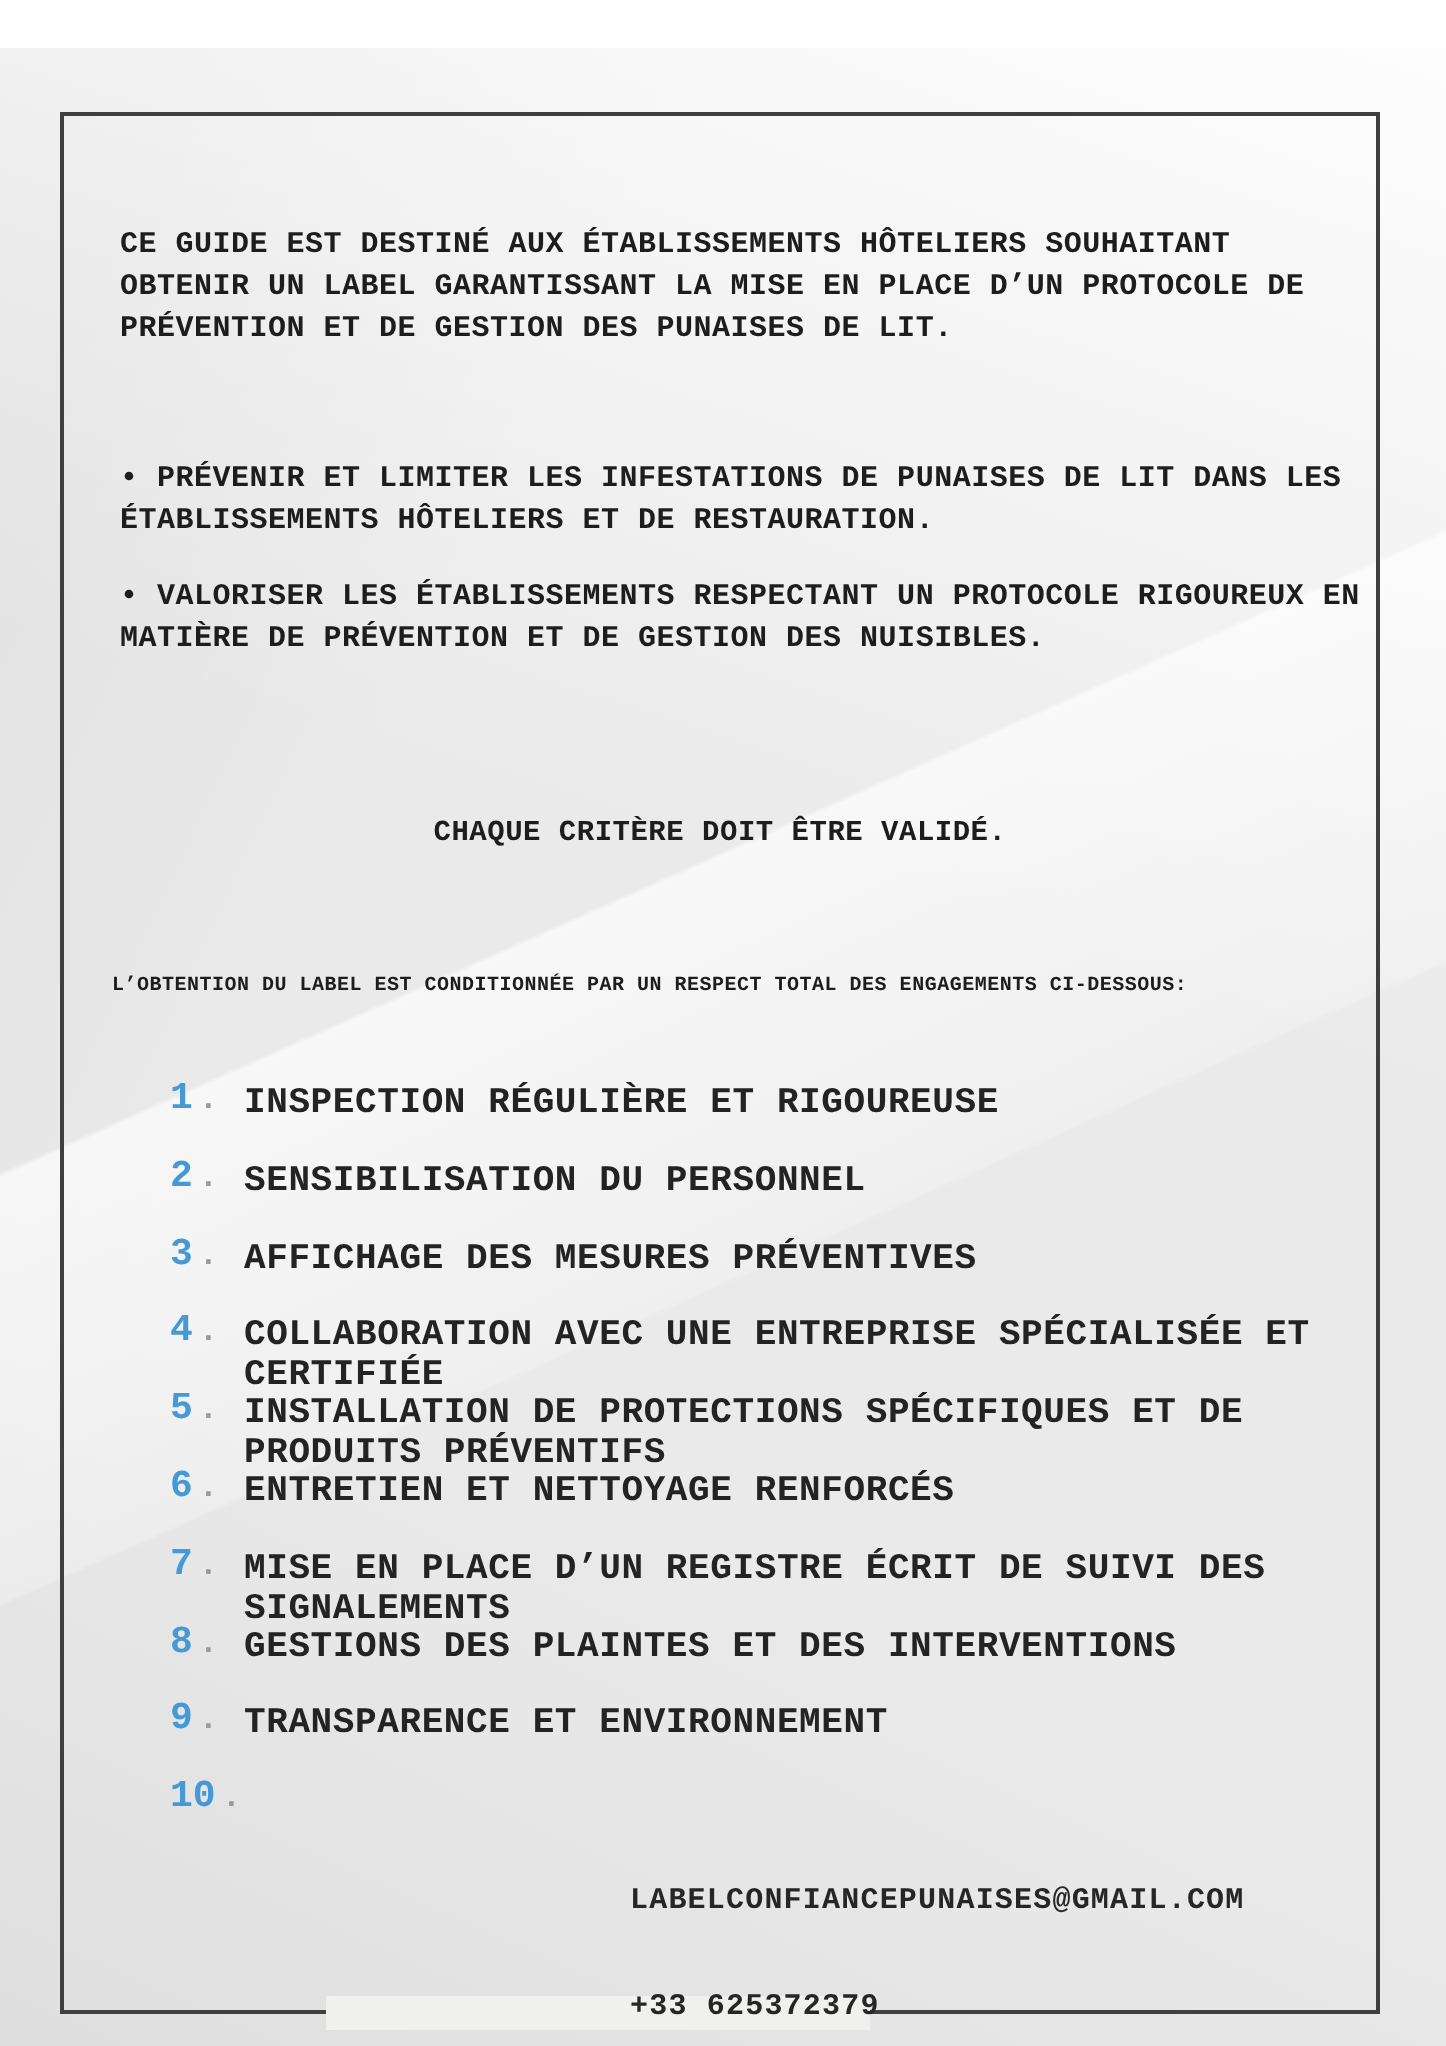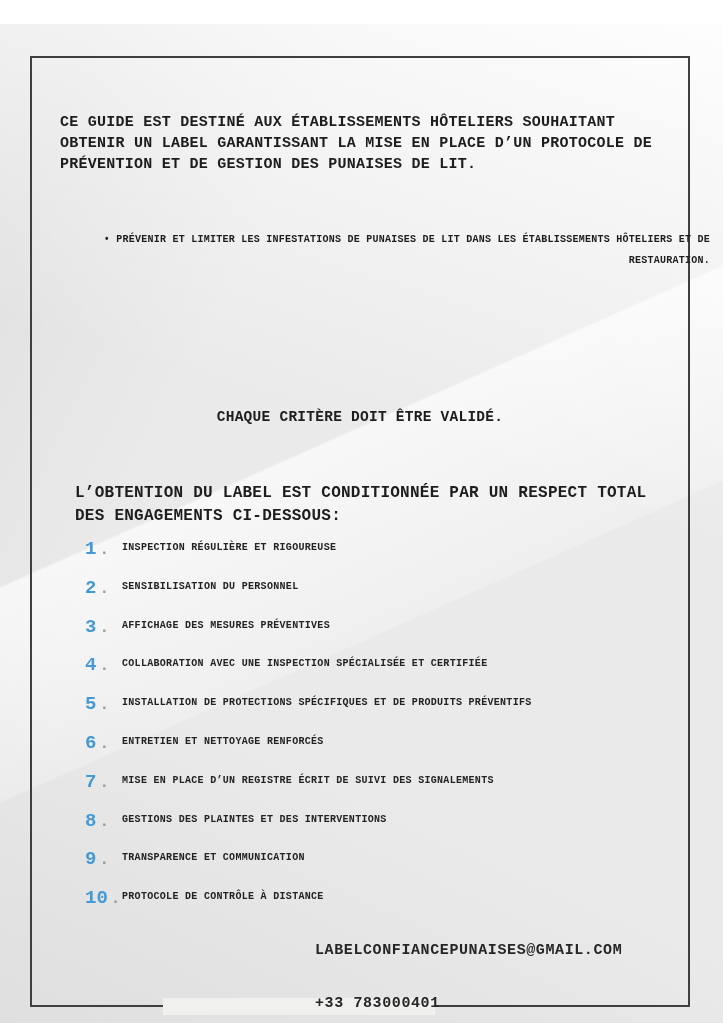--- a/index.html
+++ b/index.html
@@ -20,29 +20,29 @@
     position:absolute;left:30px;top:32px;width:656px;height:947px;
     border:2px solid #3f3f3f;
     pointer-events:none;
   }
   .txt{color:#1d1d1d;font-weight:700;letter-spacing:0.25px;}
   .intro{
     position:absolute;left:60px;top:88px;width:618px;
     font-size:15px;line-height:21px;
   }
   .objectives{position:absolute;left:60px;top:205px;width:650px;}
-  .objectives p{margin:0 0 17px 0;font-size:10px;line-height:21px;text-align:right;}
+  .objectives p{margin:0 0 17px 0;font-size:15px;line-height:21px;}
   .criteria{position:absolute;left:60px;top:385px;width:600px;font-size:14.5px;text-align:center;}
-  .condition{position:absolute;left:75px;top:458px;width:575px;font-size:16px;line-height:23px;}
+  .condition{position:absolute;left:56px;top:458px;width:575px;font-size:10px;line-height:23px;}
   .engagements{position:absolute;left:85px;top:514px;width:580px;}
   .engagement-row{display:flex;align-items:flex-start;height:38.8px;}
   .num-wrap{flex:none;width:37px;display:flex;align-items:baseline;}
   .num{font-size:19px;font-weight:700;color:var(--accent-blue,#459ad6);line-height:22px;}
   .num-dot{font-size:16px;font-weight:700;color:#9a9a9a;margin-left:3px;}
-  .engagement-label{font-size:10px;font-weight:700;color:#232323;letter-spacing:0.3px;padding-top:4px;}
+  .engagement-label{font-size:18px;font-weight:700;color:#232323;letter-spacing:0.3px;padding-top:4px;}
   .line-cover{position:absolute;left:163px;top:974px;width:272px;height:17px;background:#f0f0ef;}
   .logo{
     position:absolute;left:183px;top:930px;width:130px;
     background:rgba(248,248,247,0.92);padding:3px 2px 2px 3px;
   }
   .logo-row1{display:flex;align-items:flex-end;}
   .logo-word{font-size:19px;line-height:19px;color:var(--navy,#333e6d);font-weight:400;letter-spacing:1.5px;}
   .logo-word.w2{letter-spacing:0.8px;}
   .bed-icon{margin-left:5px;margin-bottom:1px;}
   .logo-banner{
@@ -62,20 +62,21 @@
 <body>
 
 <div class="page">
 
   <div class="border-frame"></div>
 
   <div class="txt intro">CE GUIDE EST DESTINÉ AUX ÉTABLISSEMENTS HÔTELIERS SOUHAITANT OBTENIR UN LABEL GARANTISSANT LA MISE EN PLACE D’UN PROTOCOLE DE PRÉVENTION ET DE GESTION DES PUNAISES DE LIT.</div>
 
   <div class="objectives">
       <p class="txt">• PRÉVENIR ET LIMITER LES INFESTATIONS DE PUNAISES DE LIT DANS LES ÉTABLISSEMENTS HÔTELIERS ET DE RESTAURATION.</p>
+      <p class="txt">• VALORISER LES ÉTABLISSEMENTS RESPECTANT UN PROTOCOLE RIGOUREUX EN MATIÈRE DE PRÉVENTION ET DE GESTION DES NUISIBLES.</p>
     </div>
 
   <div class="txt criteria">CHAQUE CRITÈRE DOIT ÊTRE VALIDÉ.</div>
 
   <div class="txt condition">L’OBTENTION DU LABEL EST CONDITIONNÉE PAR UN RESPECT TOTAL DES ENGAGEMENTS CI-DESSOUS:</div>
 
   <div class="engagements">
     <div class="engagement-row">
       <span class="num-wrap">
         <span class="num">1</span>
@@ -98,21 +99,21 @@
         <span class="num-dot">.</span>
       </span>
       <span class="engagement-label">AFFICHAGE DES MESURES PRÉVENTIVES</span>
     </div>
 
     <div class="engagement-row">
       <span class="num-wrap">
         <span class="num">4</span>
         <span class="num-dot">.</span>
       </span>
-      <span class="engagement-label">COLLABORATION AVEC UNE INSPECTION SPÉCIALISÉE ET CERTIFIÉE</span>
+      <span class="engagement-label">COLLABORATION AVEC UNE ENTREPRISE SPÉCIALISÉE ET CERTIFIÉE</span>
     </div>
 
     <div class="engagement-row">
       <span class="num-wrap">
         <span class="num">5</span>
         <span class="num-dot">.</span>
       </span>
       <span class="engagement-label">INSTALLATION DE PROTECTIONS SPÉCIFIQUES ET DE PRODUITS PRÉVENTIFS</span>
     </div>
 
@@ -138,31 +139,30 @@
         <span class="num-dot">.</span>
       </span>
       <span class="engagement-label">GESTIONS DES PLAINTES ET DES INTERVENTIONS</span>
     </div>
 
     <div class="engagement-row">
       <span class="num-wrap">
         <span class="num">9</span>
         <span class="num-dot">.</span>
       </span>
-      <span class="engagement-label">TRANSPARENCE ET COMMUNICATION</span>
+      <span class="engagement-label">TRANSPARENCE ET ENVIRONNEMENT</span>
     </div>
 
     <div class="engagement-row">
       <span class="num-wrap">
         <span class="num">10</span>
         <span class="num-dot">.</span>
       </span>
-      <span class="engagement-label">PROTOCOLE DE CONTRÔLE À DISTANCE</span>
     </div>
   </div>
 
   <div class="line-cover"></div>
 
 
   <a class="email" href="#">LABELCONFIANCEPUNAISES@GMAIL.COM</a>
-  <a class="phone" href="#">+33 783000401</a>
+  <a class="phone" href="#">+33 625372379</a>
 
 </div>
 
 </body></html>

